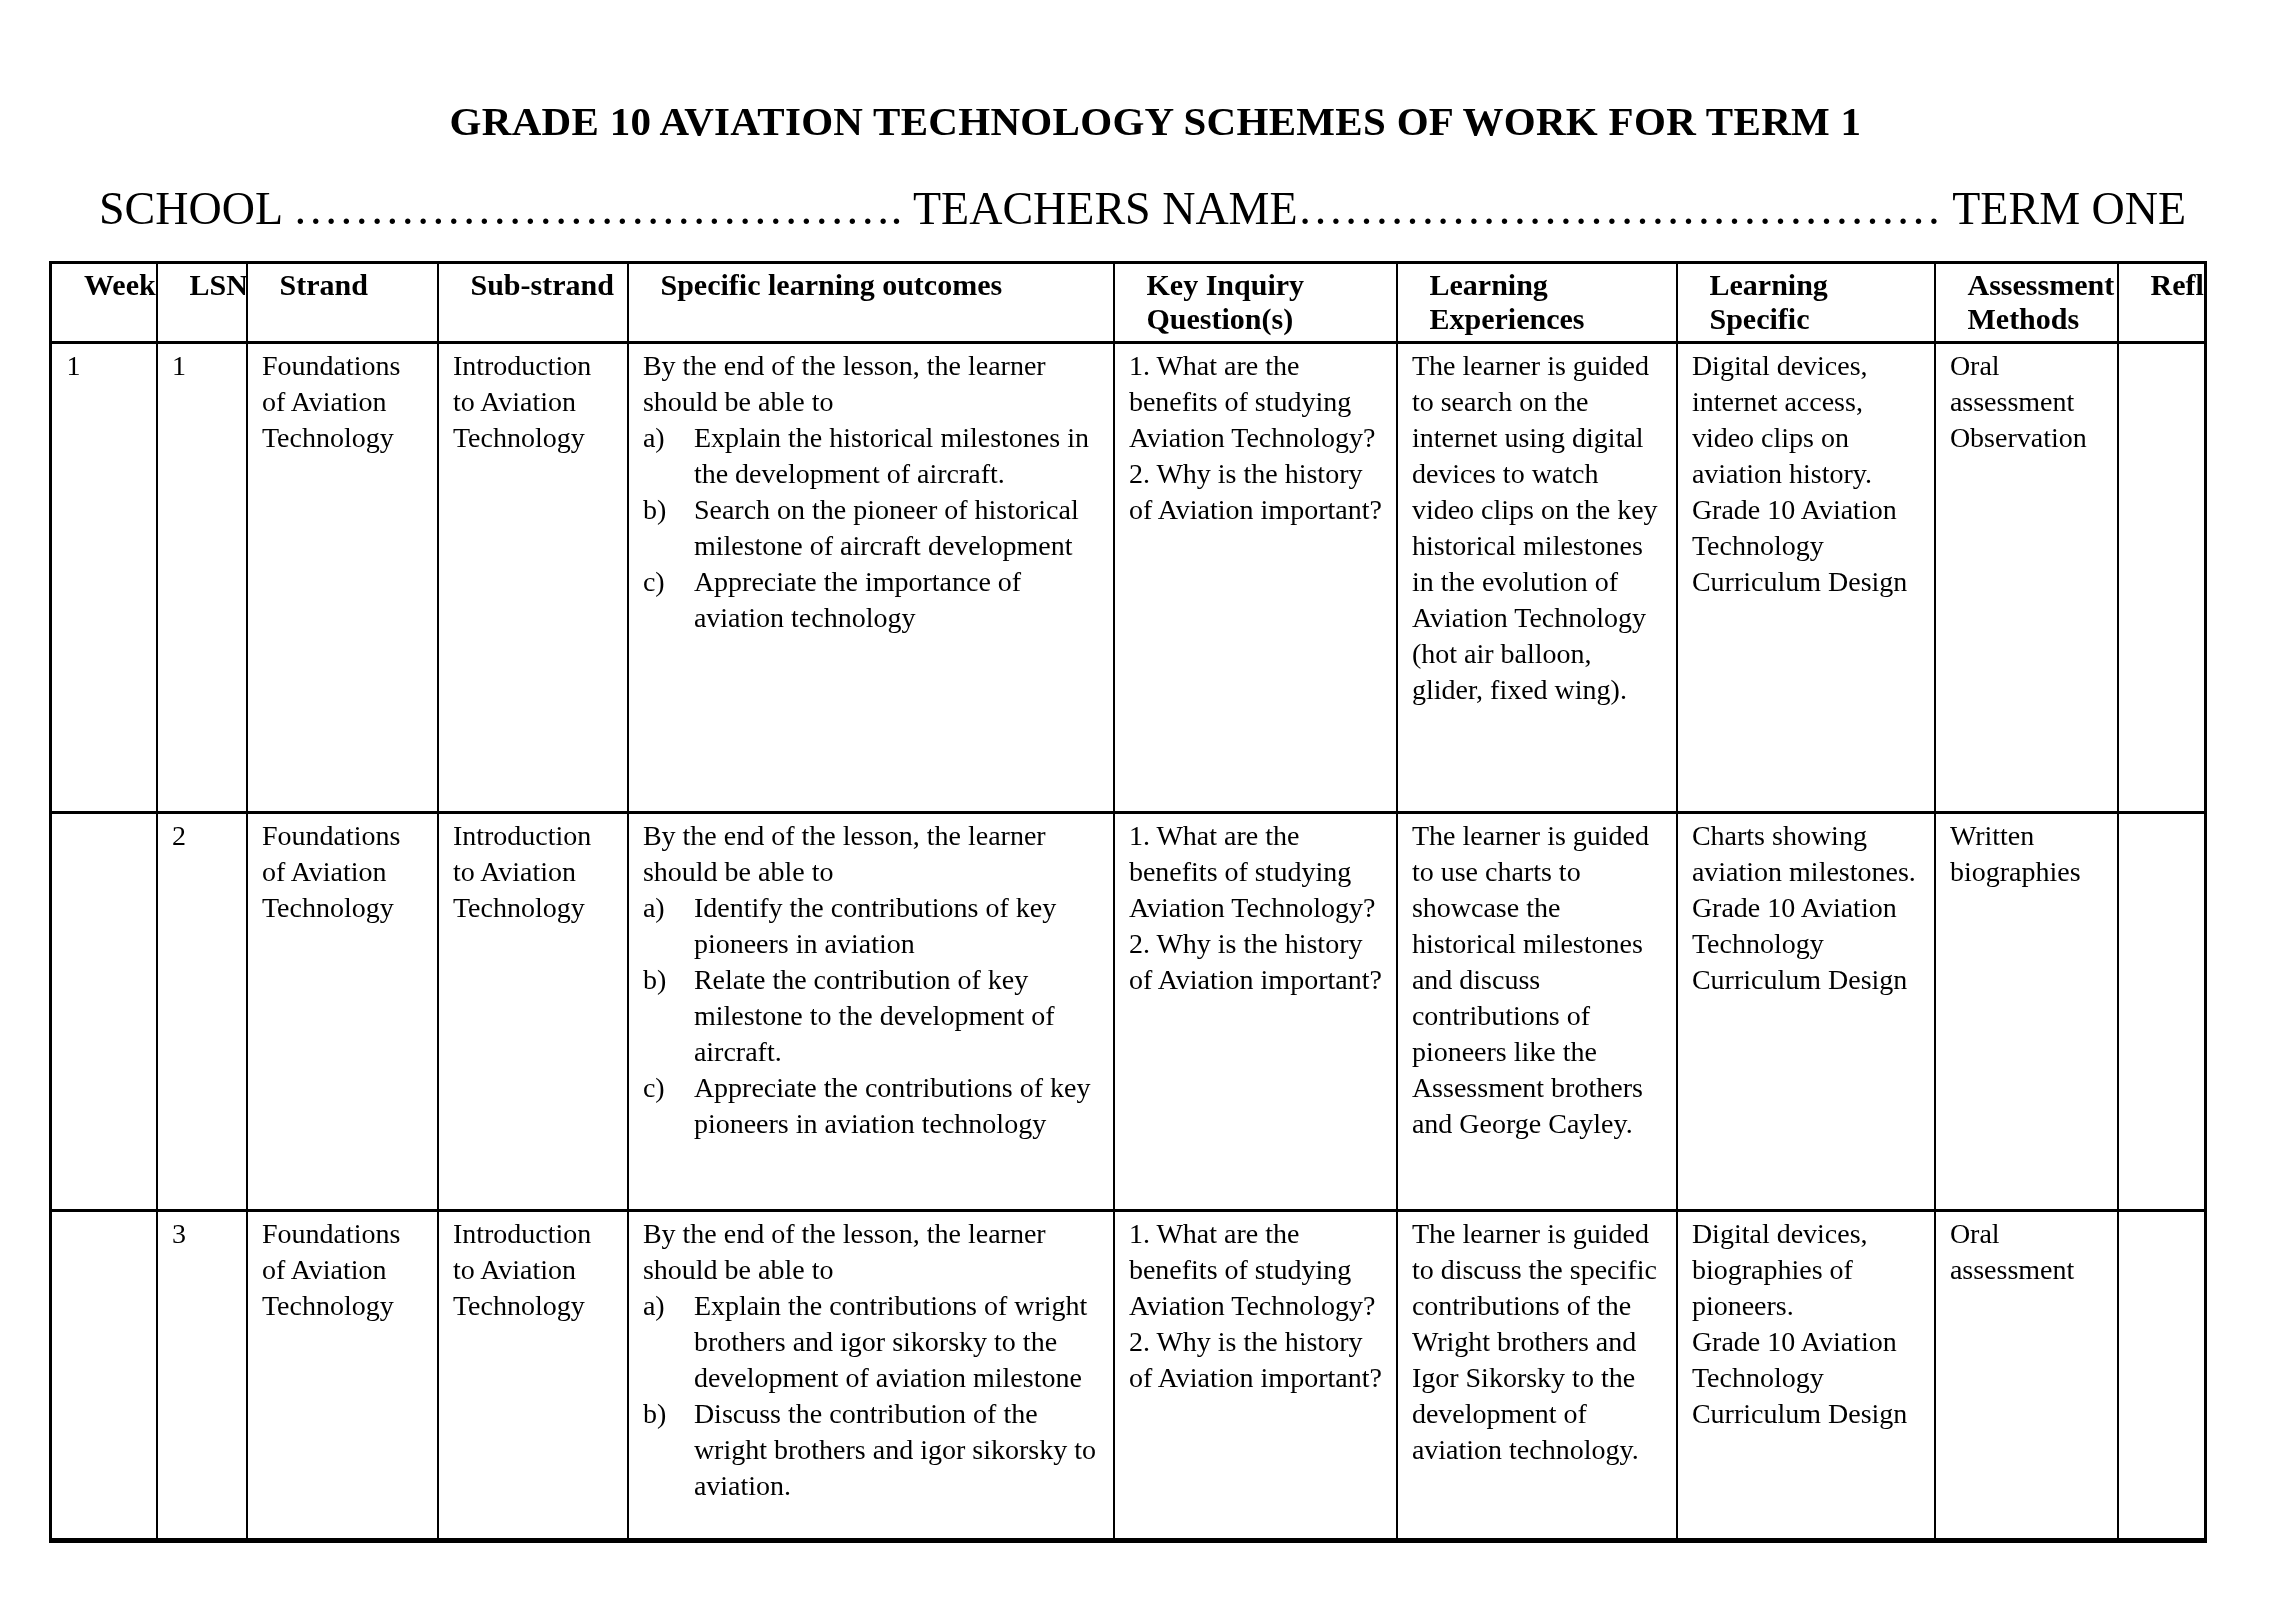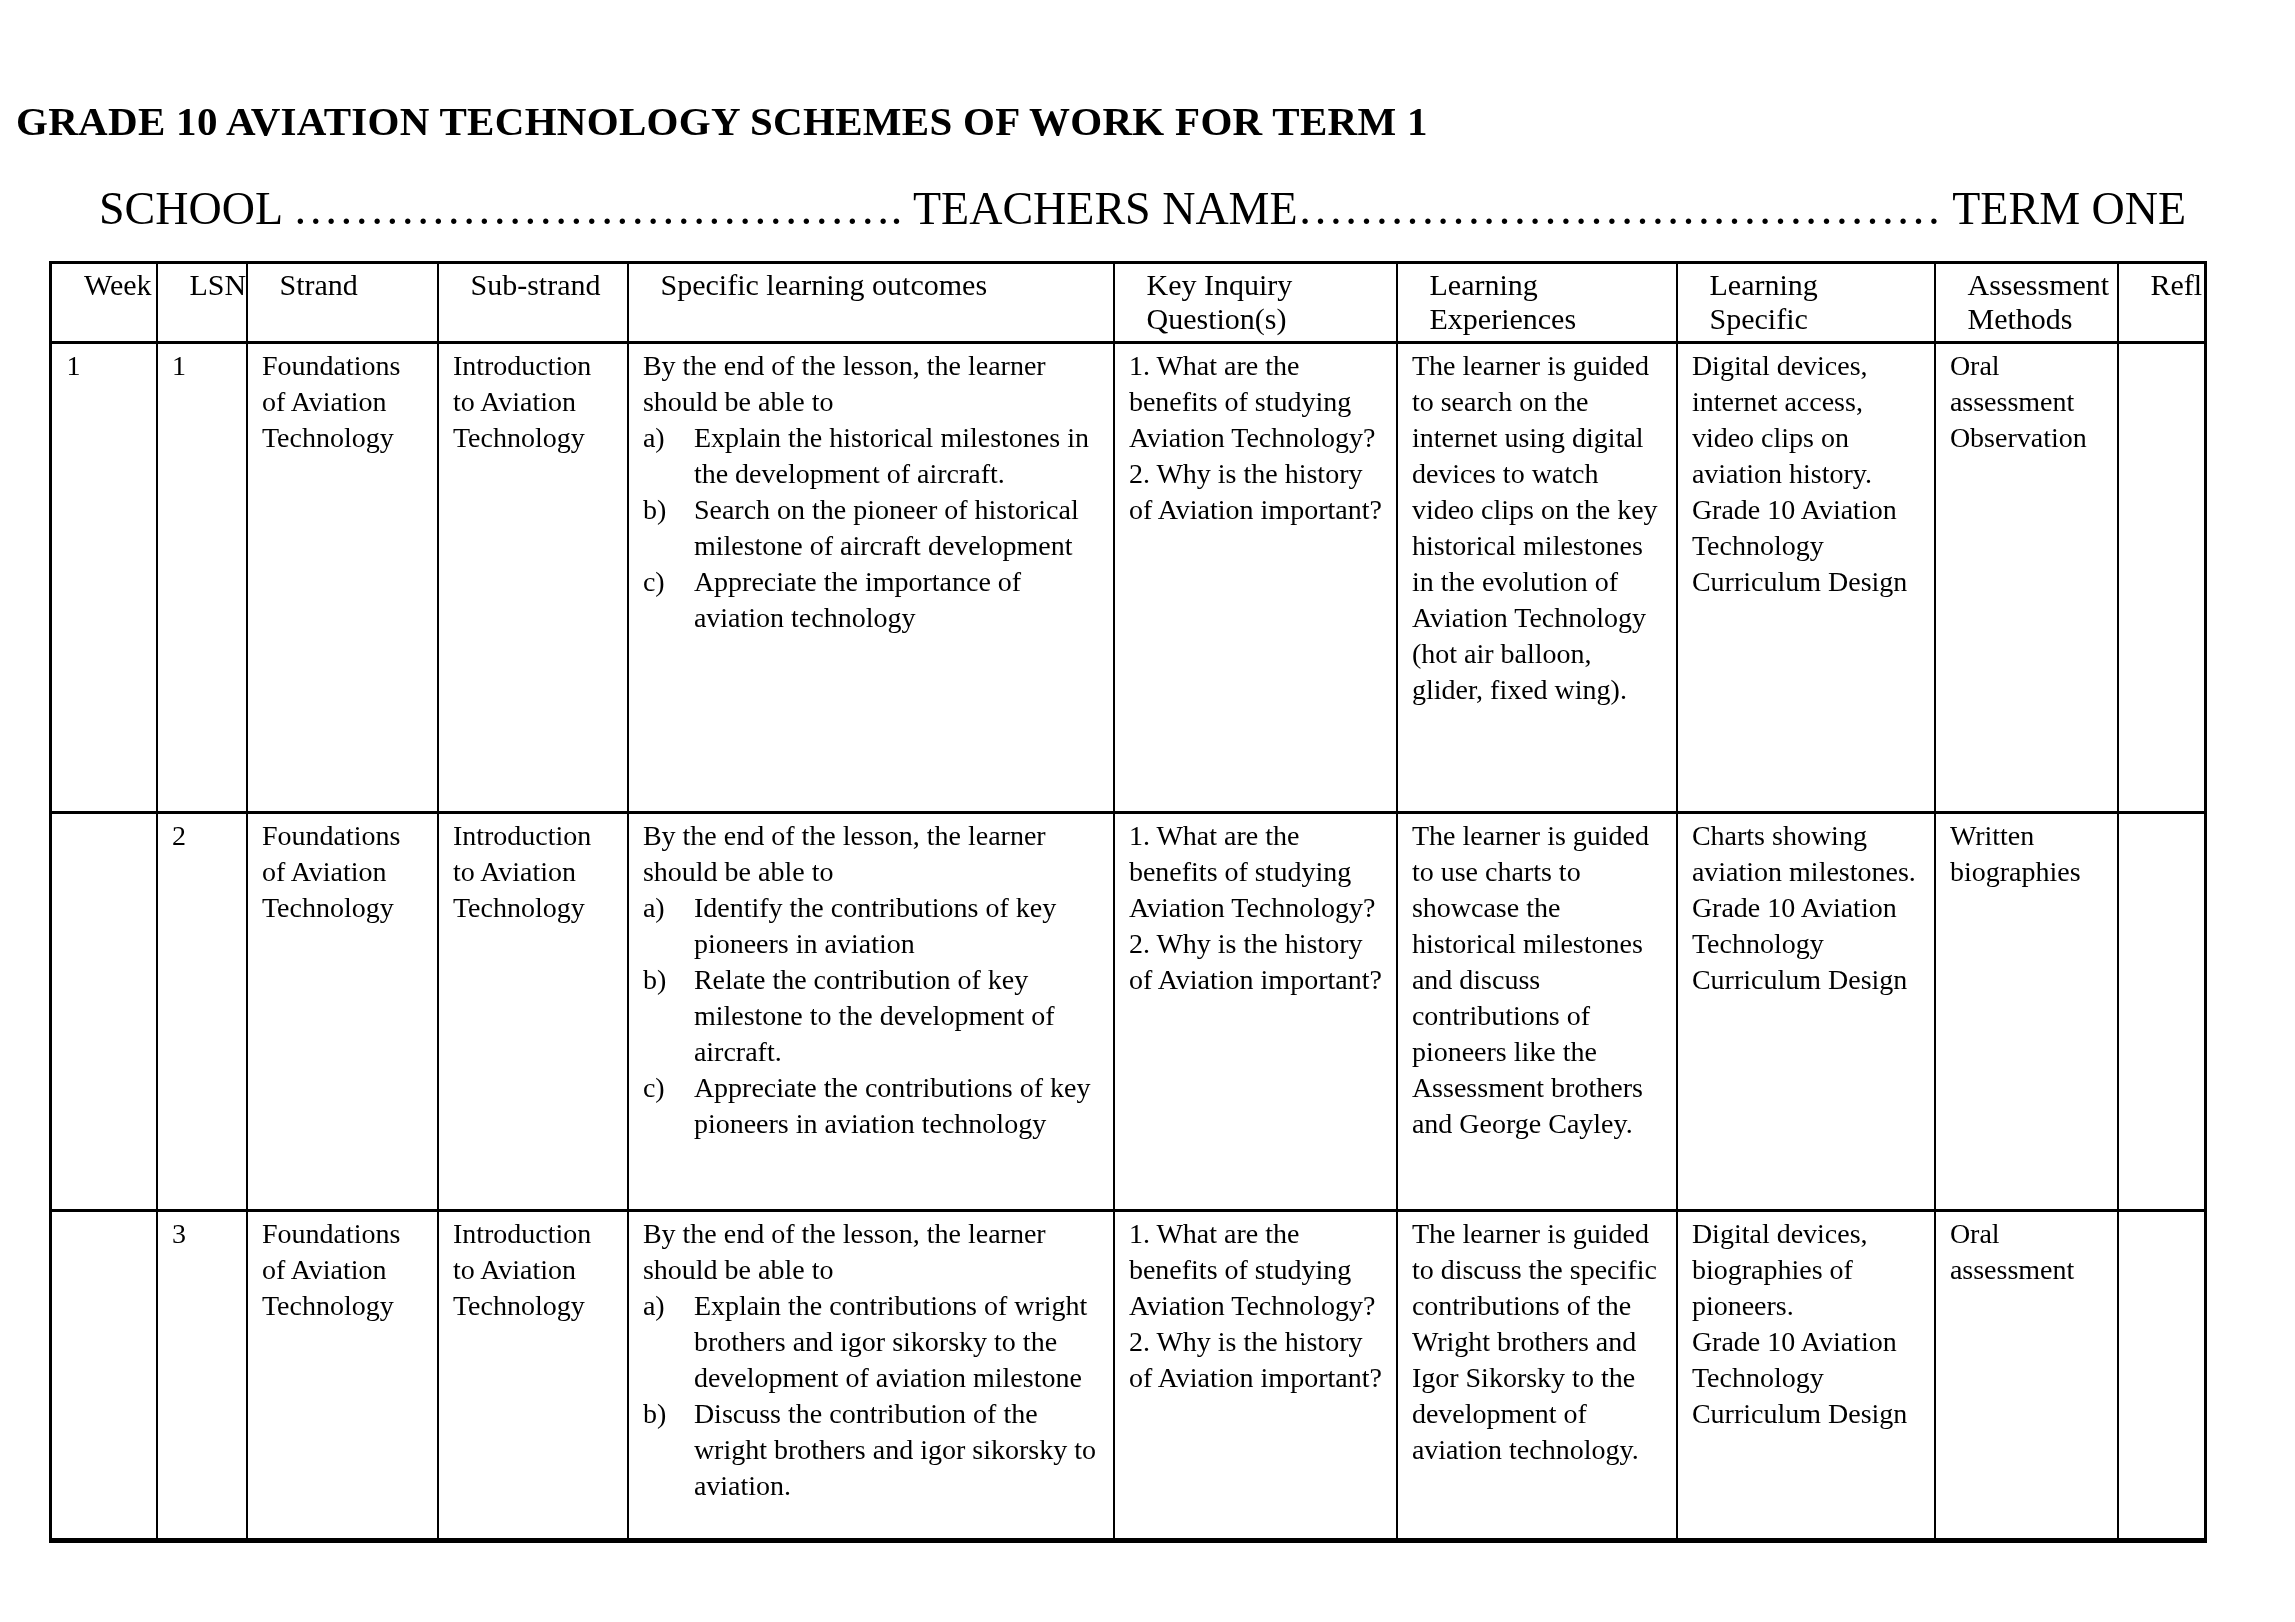--- a/index.html
+++ b/index.html
@@ -9,21 +9,21 @@
   }
   body {
     width: 2295px;
     height: 1623px;
     overflow: hidden;
     font-family: "Liberation Serif", "DejaVu Serif", serif;
     color: #000000;
   }
   .doc-title {
     margin: 97px 0 0 16px;
-    text-align: left;
+    text-align: center;
     font-size: 41px;
     font-weight: bold;
     letter-spacing: 0.3px;
   }
   .school-line {
     margin: 37px 0 0 99px;
     font-size: 46px;
     font-weight: normal;
     white-space: nowrap;
   }
@@ -42,21 +42,21 @@
     font-size: 28px;
     line-height: 36px;
     overflow: hidden;
   }
   .sow tbody td {
     border-top-width: 3.3px;
   }
   .sow thead th {
     font-size: 30px;
     line-height: 34px;
-    font-weight: normal;
+    font-weight: bold;
     text-align: left;
     border-bottom-width: 3.3px;
     padding-left: 32px;
   }
   tr.header-row   { height: 73px; }
   tr.lesson-row-1 { height: 470px; }
   tr.lesson-row-2 { height: 398px; }
   tr.lesson-row-3 { height: 330px; }
   .sow p { margin: 0; }
   .outcome-item {

